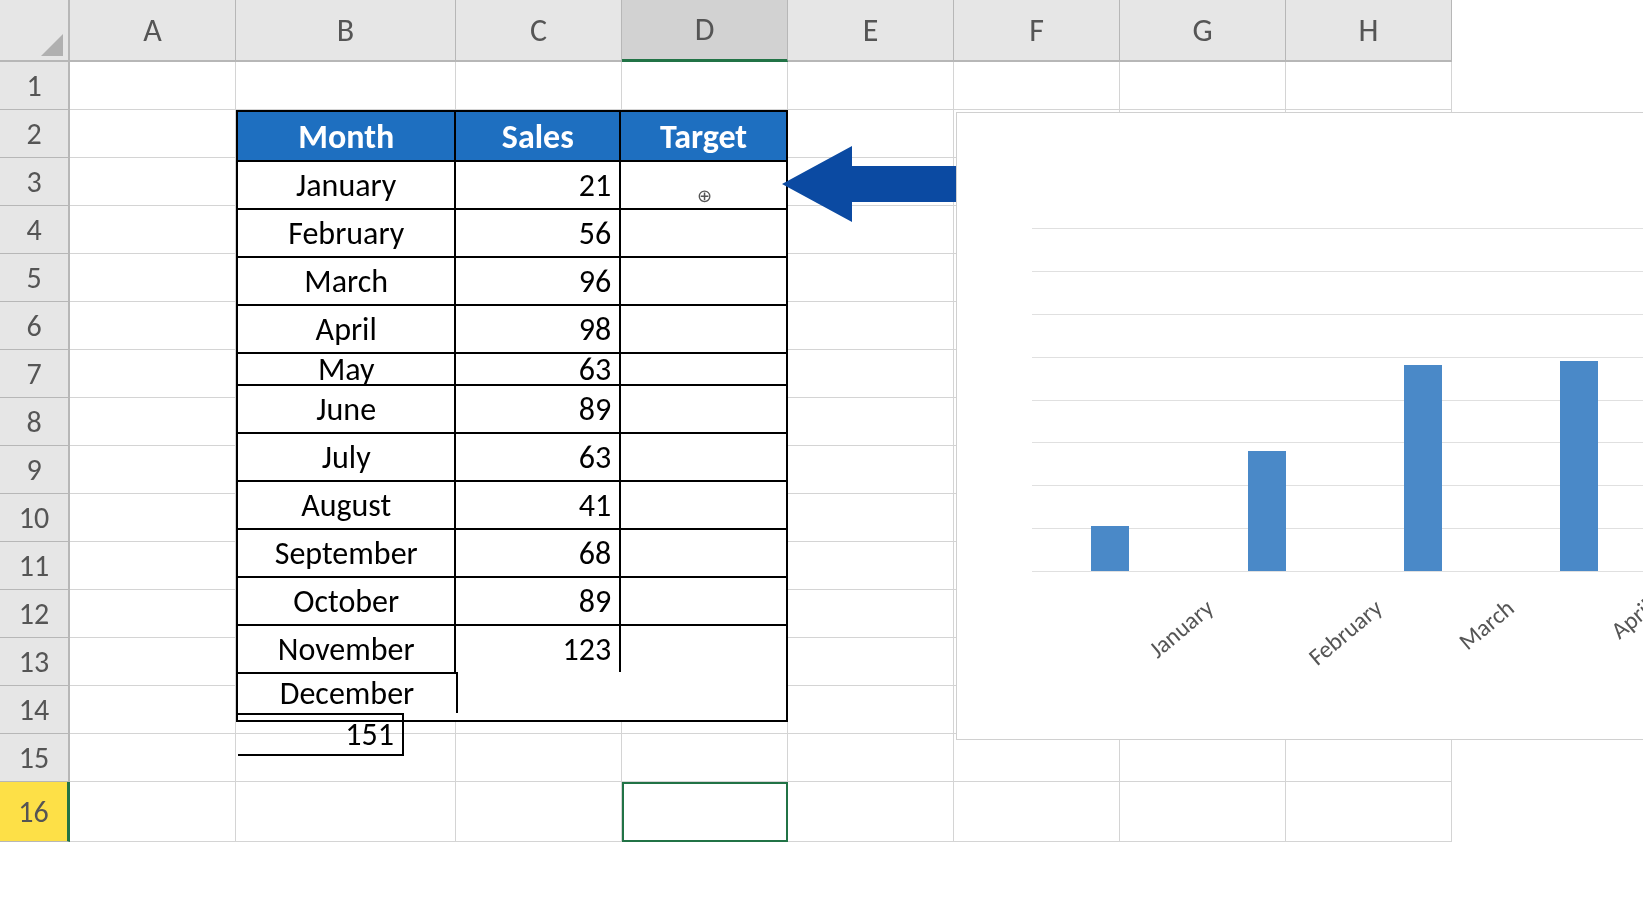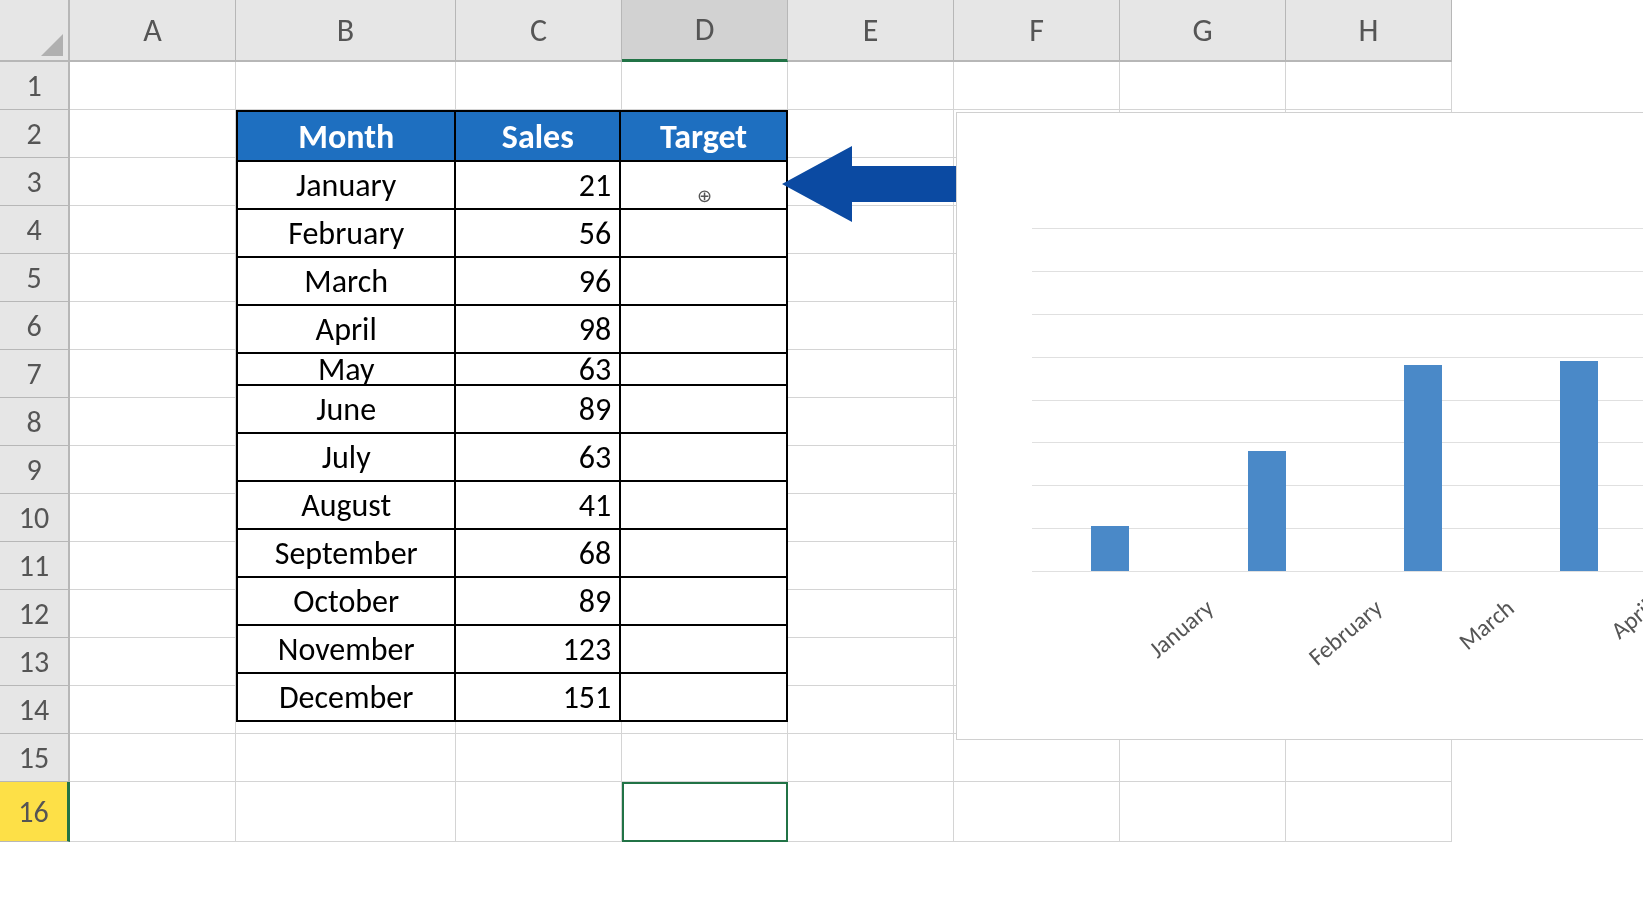--- a/index.html
+++ b/index.html
@@ -403,21 +403,21 @@
       <div class="data-row" style="height: 48px;">
         <div class="month-cell" style="width: 220px;">October</div>
         <div class="sales-cell" style="width: 166px;">89</div>
         <div class="target-cell" style="width: 166px;"></div>
       </div>
       <div class="data-row" style="height: 48px;">
         <div class="month-cell" style="width: 220px;">November</div>
         <div class="sales-cell" style="width: 166px;">123</div>
         <div class="target-cell" style="width: 166px;"></div>
       </div>
-      <div class="data-row" style="height: 48px;">
+      <div class="data-row" style="height: 48px; flex-direction: column;">
         <div class="month-cell" style="width: 220px;">December</div>
         <div class="sales-cell" style="width: 166px; padding-left: 38px;">151</div>
         <div class="target-cell" style="width: 166px;"></div>
       </div>
     </div>
 
   <div class="arrow" id="arrow" style="left: 782px; top: 140px;"><svg width="210" height="88">
         <polygon points="0,44 70,6 70,26 205,26 205,62 70,62 70,82" fill="#0b4aa2"></polygon>
       </svg></div>
 

